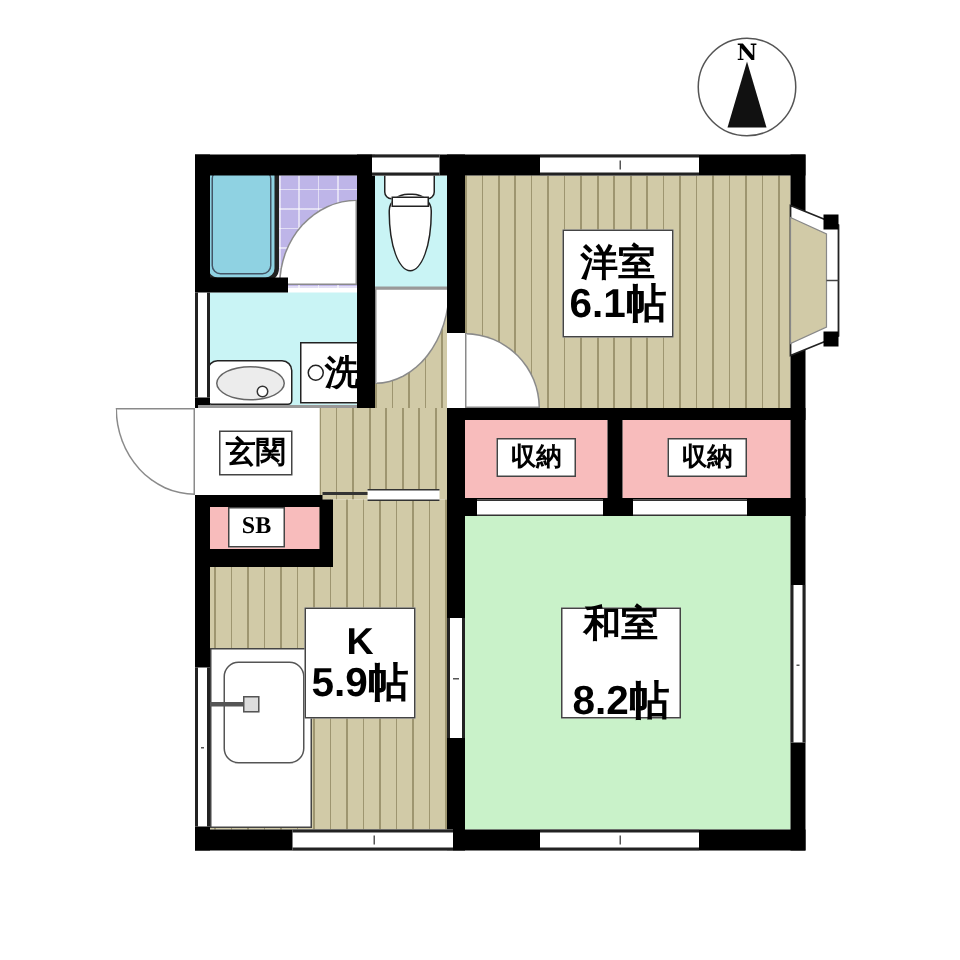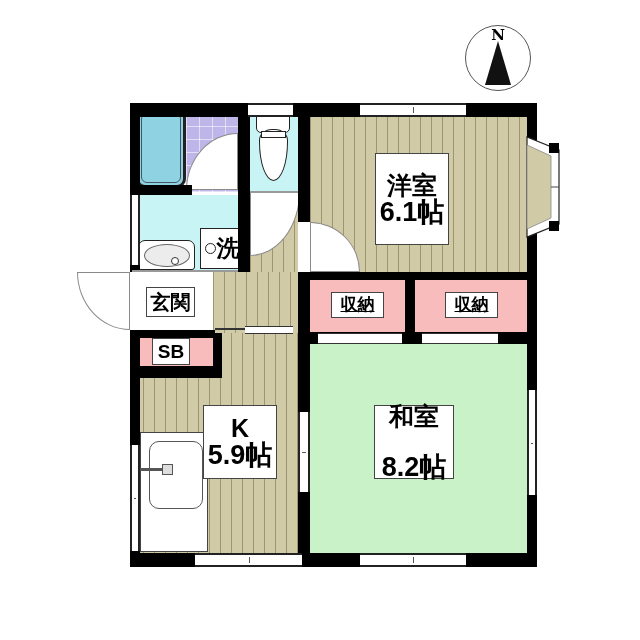--- a/index.html
+++ b/index.html
@@ -19,21 +19,21 @@
   .winh{position:absolute;background:#fff;border-top:2px solid #222;border-bottom:2px solid #222;box-sizing:border-box;}
   .winv{position:absolute;background:#fff;border-left:2px solid #222;border-right:2px solid #222;box-sizing:border-box;}
   .winh-light{position:absolute;background:#fff;border-top:1px solid #333;border-bottom:1px solid #333;box-sizing:border-box;}
   .tick-v::after{content:"";position:absolute;left:50%;top:2px;bottom:2px;width:1px;background:#555;}
   .tick-h::after{content:"";position:absolute;top:50%;left:2px;right:2px;height:1px;background:#555;}
   .labelbox{position:absolute;background:#fff;border:1px solid #444;box-sizing:border-box;
             display:flex;flex-direction:column;align-items:center;justify-content:center;
             line-height:1.05;text-align:center;}
   .roomname{font-size:25px;font-weight:700;}
   .roomsize{font-size:27px;font-weight:700;}
-  .smalllabel{font-size:17px;font-weight:700;text-decoration:underline;}
+  .smalllabel{font-size:17px;font-weight:700;}
   .fixture{position:absolute;background:#fff;border:1.5px solid #222;box-sizing:border-box;}
   .thinline{position:absolute;background:#999;}
 </style>
 </head>
 <body>
 
 <div id="plan">
 
   <div class="tile" style="left:186px;top:117px;width:52px;height:75px;"></div>
   <div class="cyan" style="left:250px;top:117px;width:48px;height:75px;"></div>
@@ -111,21 +111,21 @@
   <div class="thinline" style="left:250px;top:191px;width:48px;height:1.5px;"></div>
 
   <svg class="abs" style="left:520px;top:125px;" width="52" height="125" viewBox="0 0 52 125">
     <polygon points="7,12 39,25 39,99 7,112" fill="#ffffff" stroke="#222222" stroke-width="1.2"></polygon>
     <polygon points="7,20 31,31 31,93 7,104" fill="#d1caa7" stroke="#888888" stroke-width="0.8"></polygon>
     <line x1="31" y1="62" x2="39" y2="62" stroke="#444444" stroke-width="1"></line>
     <rect x="29" y="18" width="10" height="10" fill="#000000"></rect>
     <rect x="29" y="96" width="10" height="10" fill="#000000"></rect>
   </svg>
 
-  <div class="labelbox" style="left:375px;top:153px;width:74px;height:92px;">
+  <div class="labelbox" style="left:375px;top:153px;width:74px;height:72px;">
     <span class="roomname">洋室</span>
     <span class="roomsize">6.1帖</span>
   </div>
 
   <div class="labelbox" style="left:374px;top:405px;width:80px;height:74px;gap:24px;">
     <span class="roomname">和室</span>
     <span class="roomsize">8.2帖</span>
   </div>
 
   <div class="labelbox" style="left:203px;top:405px;width:74px;height:74px;">
@@ -138,21 +138,21 @@
   </div>
   <div class="labelbox" style="left:445px;top:292px;width:53px;height:26px;">
     <span class="smalllabel">収納</span>
   </div>
 
   <div class="labelbox" style="left:146px;top:287px;width:49px;height:30px;">
     <span style="font-size:20px;font-weight:700;">玄関</span>
   </div>
 
   <div class="labelbox" style="left:152px;top:338px;width:38px;height:27px;">
-    <span style="font-size:19px;font-weight:700;">SB</span>
+    <span style="font-size:16px;font-weight:700;font-family:Liberation Serif, serif;">SB</span>
   </div>
 
   <div class="abs" style="left:465px;top:25px;width:66px;height:66px;">
     <div class="abs" style="left:0;top:0;width:66px;height:66px;border:1.5px solid #555;border-radius:50%;box-sizing:border-box;"></div>
     <span class="abs" style="left:0;right:0;top:1px;text-align:center;font-family:'DejaVu Serif','Liberation Serif',serif;font-weight:700;font-size:15px;">N</span>
     <div class="abs" style="left:20px;top:16px;width:0;height:0;border-left:13px solid transparent;border-right:13px solid transparent;border-bottom:44px solid #111;"></div>
   </div>
 
 </div>
 

